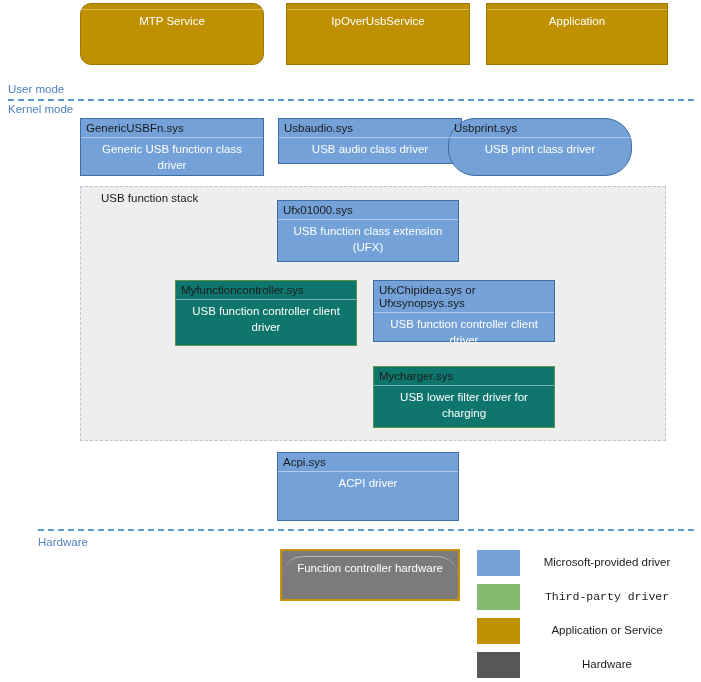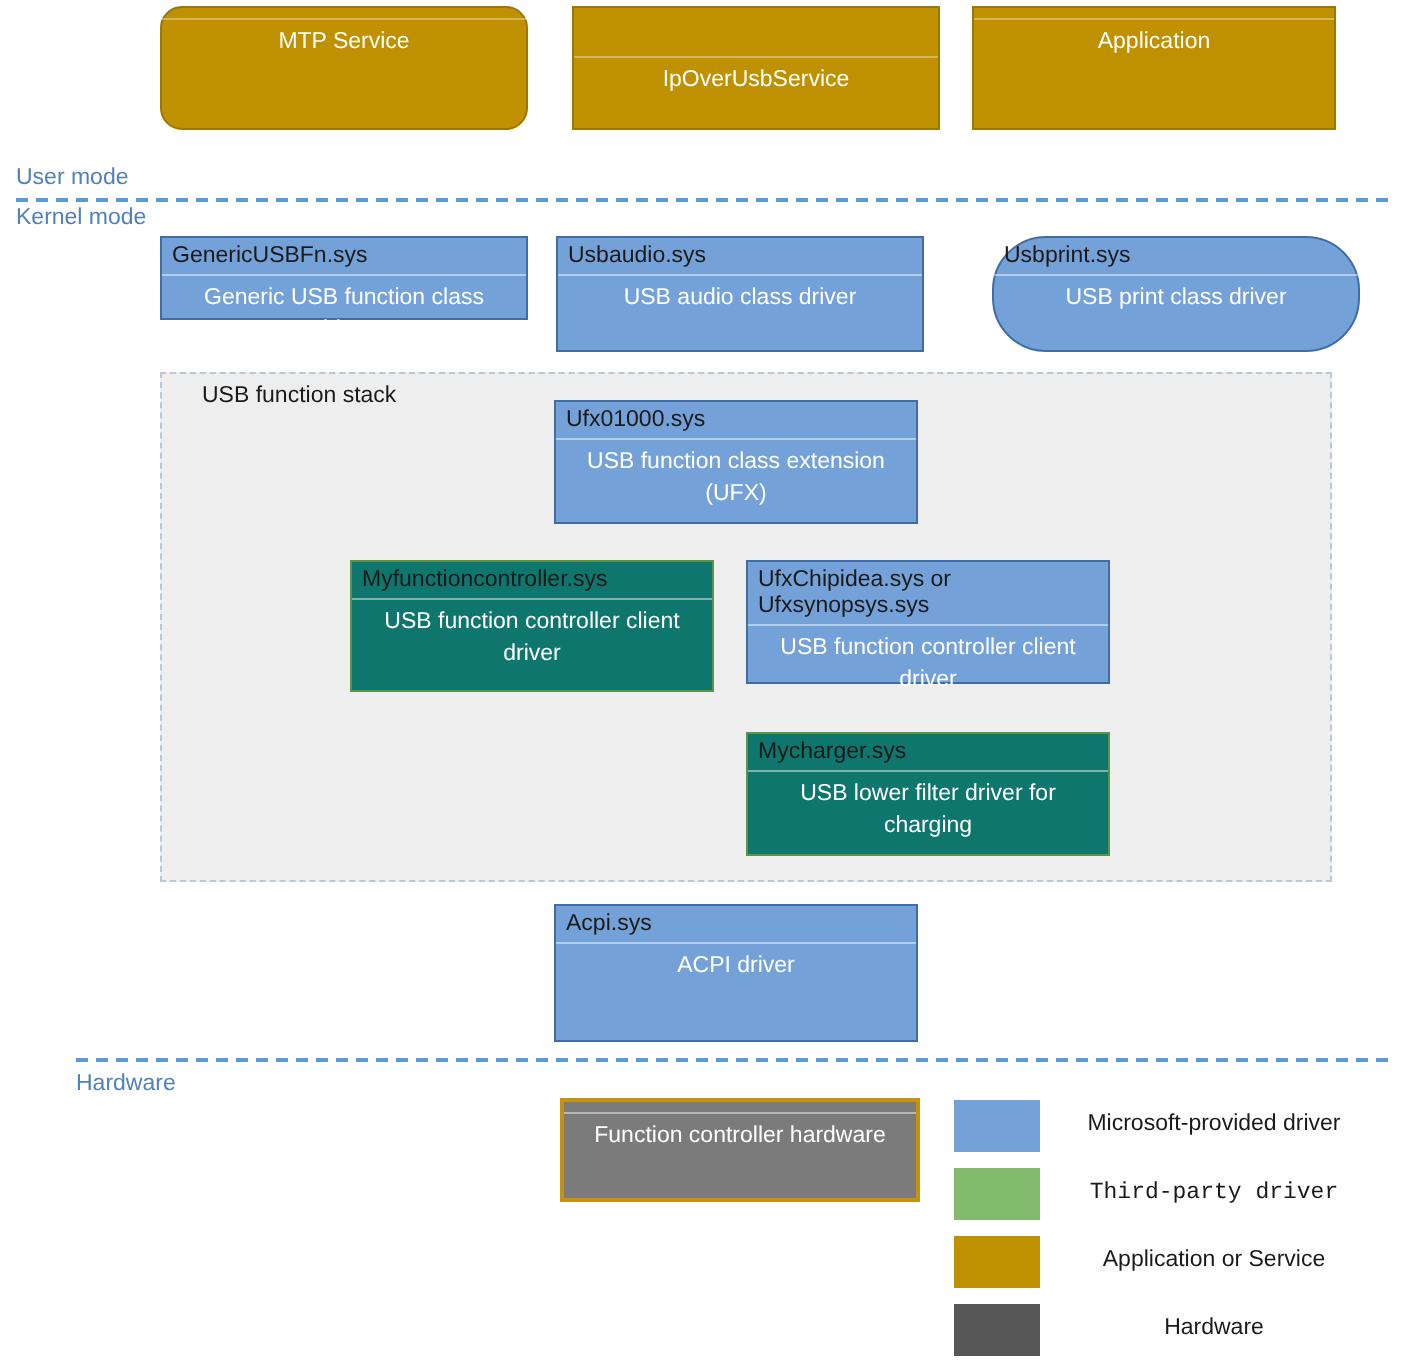--- a/index.html
+++ b/index.html
@@ -45,21 +45,21 @@
     overflow: visible;
   }
 
   
   .box.blue  { background: #74a2d8; border-color: #3f6ea5; }
   .box.green { background: #0f766e; border-color: #5c9447; }
   .box.gold  { background: #bf9000; border-color: #9e7700; }
   .box.gold .title { border: 0; }
   .box.gold .body  { border-top: 1px solid rgba(255,255,255,0.35); }
   .box.gray  { background: #7b7b7b; border: 2px solid #c89211; }
-  .box.gray .body { border-top: 1px solid rgba(255,255,255,0.45); }
+  .box.gray .body { border-top: 1px solid rgba(255,255,255,0.45); border-radius: 21px; }
 
   
   #stack-container {
     position: absolute;
     box-sizing: border-box;
     background: #eeeeee;
     border: 1px dashed #b9c7d6;
   }
   #stack-container .stack-label {
     font-size: 11.5px;
@@ -108,47 +108,47 @@
 </head>
 <body>
 
 <div id="canvas">
 
   <div class="box gold" style="left:80px; top:3px; width:184px; height:62px;border-radius:11px;">
     <div class="title"></div>
     <div class="body">MTP Service</div>
   </div>
 
-  <div class="box gold" style="left:286px; top:3px; width:184px; height:62px;gap:19px;">
+  <div class="box gold" style="left:286px; top:3px; width:184px; height:62px;">
     <div class="title"></div>
     <div class="body">IpOverUsbService</div>
   </div>
 
   <div class="box gold" style="left:486px; top:3px; width:182px; height:62px;">
     <div class="title"></div>
     <div class="body">Application</div>
   </div>
 
   <div class="mode-label" style="left:8px; top:83px;">User mode</div>
 
   <div class="divider" style="left:8px; top:99px; width:686px;"></div>
 
   <div class="mode-label" style="left:8px; top:103px;">Kernel mode</div>
 
-  <div class="box blue" style="left:80px; top:118px; width:184px; height:42px;">
+  <div class="box blue" style="left:80px; top:118px; width:184px; height:58px;">
     <div class="title">GenericUSBFn.sys</div>
     <div class="body">Generic USB function class driver</div>
   </div>
 
-  <div class="box blue" style="left:278px; top:118px; width:184px; height:58px;">
+  <div class="box blue" style="left:278px; top:118px; width:184px; height:46px;">
     <div class="title">Usbaudio.sys</div>
     <div class="body">USB audio class driver</div>
   </div>
 
-  <div class="box blue" style="left:496px; top:118px; width:184px; height:58px;border-radius:27px;">
+  <div class="box blue" style="left:448px; top:118px; width:184px; height:58px;border-radius:27px;">
     <div class="title">Usbprint.sys</div>
     <div class="body">USB print class driver</div>
   </div>
 
   <div id="stack-container" style="left:80px; top:186px; width:586px; height:255px;">
     <div class="stack-label">USB function stack</div>
   </div>
 
   <div class="box blue" style="left:277px; top:200px; width:182px; height:62px;">
     <div class="title">Ufx01000.sys</div>

